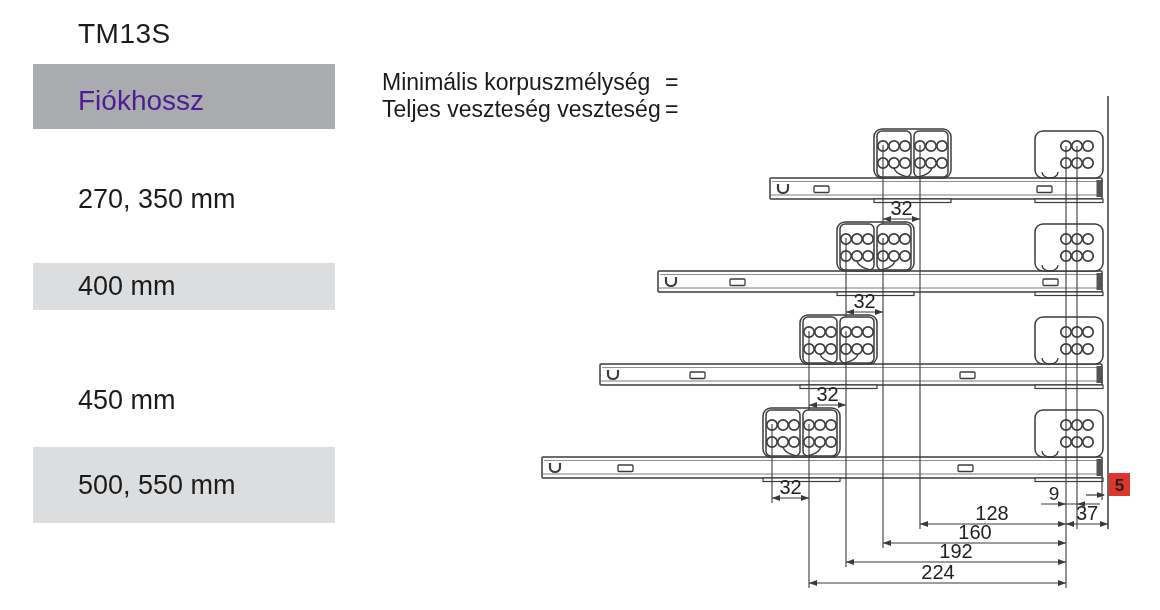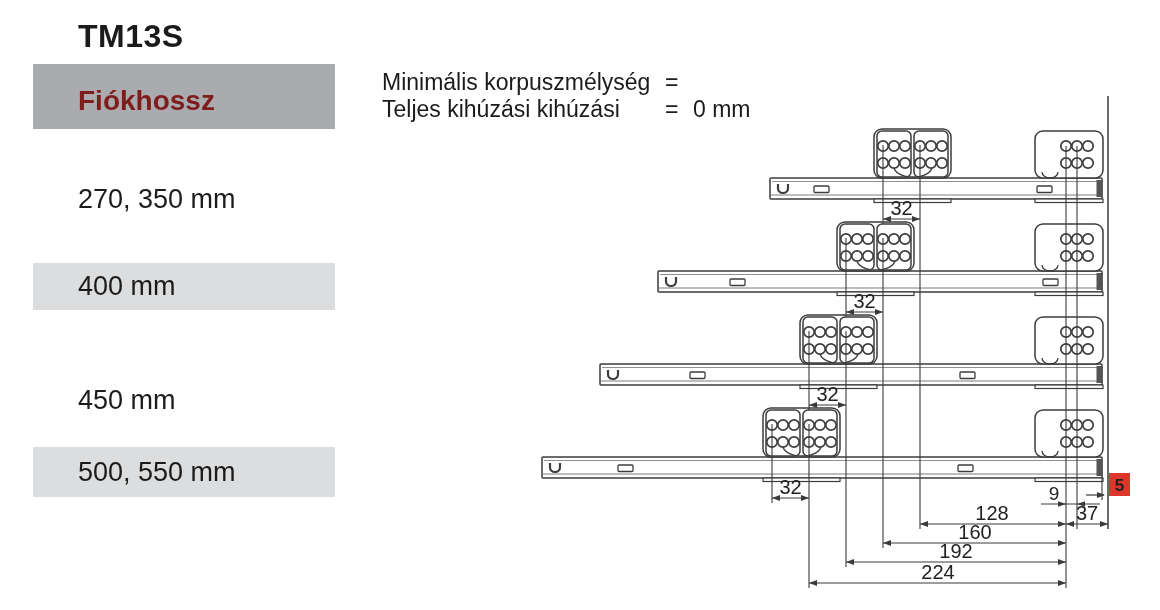--- a/index.html
+++ b/index.html
@@ -1,29 +1,29 @@
 <!DOCTYPE html>
 <html><head>
 <meta charset="utf-8">
 <style>
   html,body{margin:0;padding:0;background:#ffffff;}
   #page{position:relative;width:1160px;height:610px;background:#ffffff;overflow:hidden;
         font-family:"Liberation Sans", sans-serif;color:#1b1b1b;}
-  .title{position:absolute;left:78px;top:18px;font-size:32px;font-weight:bold;letter-spacing:.5px;}
+  .title{position:absolute;left:78px;top:18px;font-size:28px;font-weight:normal;letter-spacing:.5px;}
   .size-header{position:absolute;left:33px;top:64px;width:302px;height:65px;background:#a9abae;
         display:flex;align-items:center;}
-  .size-header span{padding-left:45px;color:#7f1d1d;font-size:28px;font-weight:bold;margin-top:8px;}
+  .size-header span{padding-left:45px;color:#4c1d95;font-size:28px;font-weight:normal;margin-top:8px;}
   .rows{position:absolute;left:33px;top:6px;width:302px;height:610px;}
   .fiok-row{position:absolute;left:0;width:302px;display:flex;align-items:center;font-size:27px;}
   .fiok-row span{padding-left:45px;}
   .fiok-row:nth-child(even){background:#dcddde;}
   .r1{top:129px;height:128px;}
   .r2{top:257px;height:47px;}
   .r3{top:320px;height:149px;}
-  .r4{top:441px;height:50px;}
+  .r4{top:441px;height:76px;}
   .specs{position:absolute;left:382px;top:69px;font-size:23px;line-height:27px;}
   .spec-line{display:grid;grid-template-columns:283px 28px auto;}
   svg.drawing{position:absolute;left:0;top:0;width:1160px;height:610px;}
   svg.drawing text{font-family:"Liberation Sans", sans-serif;fill:#222222;}
 </style>
 </head>
 <body>
 
 <div id="page">
 
@@ -47,23 +47,22 @@
         <span>500, 550 mm</span>
       </div>
   </div>
 
   <div class="specs">
     <div class="spec-line">
       <span>Minimális korpuszmélység</span>
         <span>=</span>
     </div>
     <div class="spec-line">
-      <span>Teljes kihúzási kihúzási</span>
+      <span>Teljes veszteség veszteség</span>
         <span>=</span>
-        <span>0 mm</span>
     </div>
   </div>
 
   <svg class="drawing" id="techdraw" viewBox="0 0 1160 610">
       <g>
         <rect x="770" y="178" width="332" height="21" rx="1" fill="#ffffff" stroke="#3c3c3c" stroke-width="1.5"></rect>
         <line x1="772" y1="181.5" x2="1101" y2="181.5" stroke="#8f8f8f" stroke-width="1.1"></line>
         <line x1="771" y1="195" x2="1101" y2="195" stroke="#7d7d7d" stroke-width="1"></line>
         <path d="M 778 184 v4.5 a5 4.5 0 0 0 10 0 v-4.5" fill="none" stroke="#3c3c3c" stroke-width="2.2"></path>
         <rect x="814" y="186" width="15" height="6.5" rx="1" fill="#ffffff" stroke="#3c3c3c" stroke-width="1.3"></rect>

